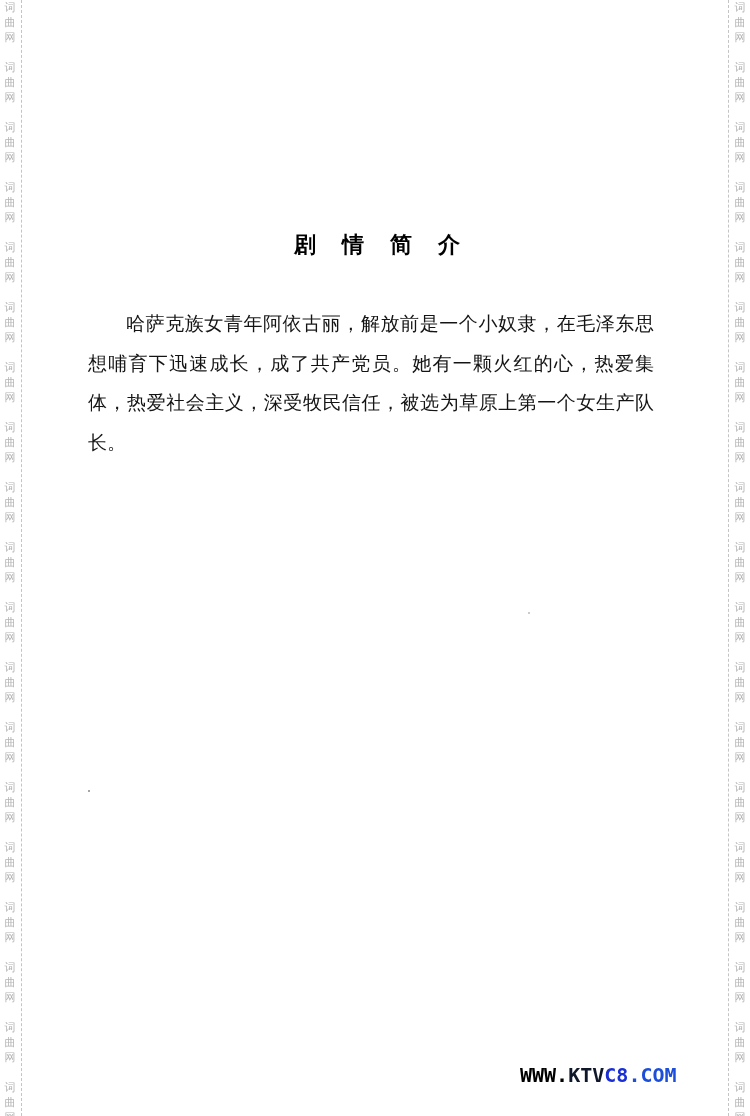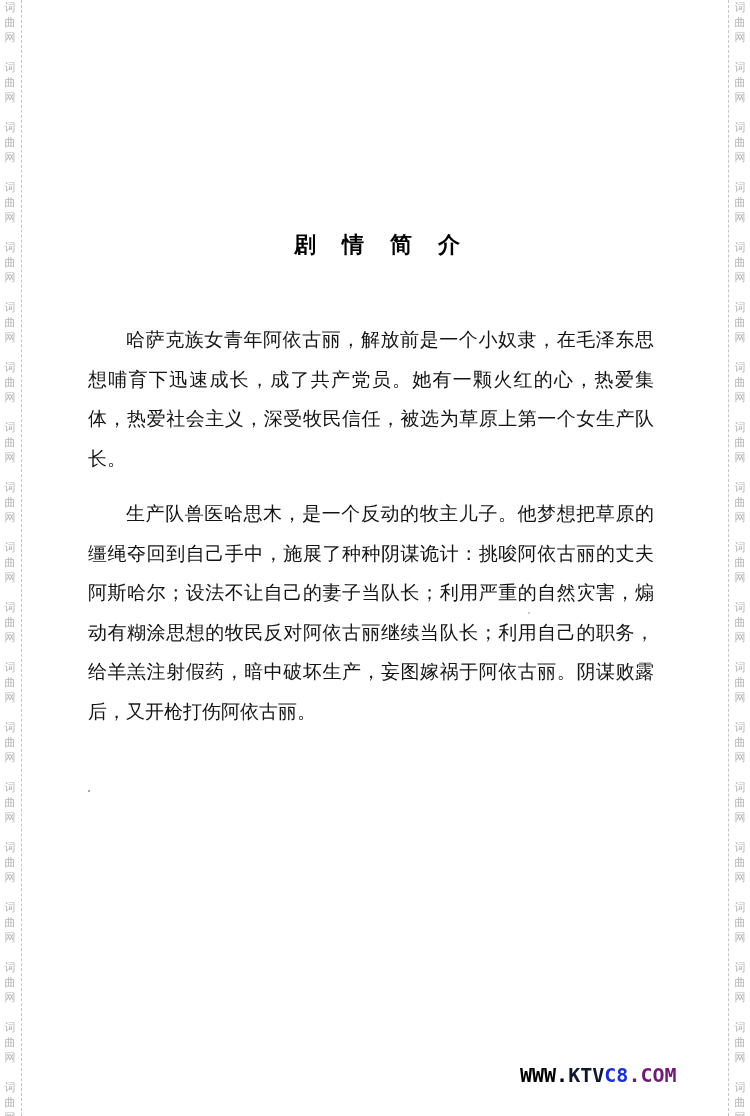--- a/index.html
+++ b/index.html
@@ -14,27 +14,27 @@
   .wm-col.right { left: 733px; }
   .wm-group { position: absolute; left: 0; width: 14px; font-size: 11px;
               line-height: 15px; color: #b4b4b4; text-align: center;
               font-family: "DejaVu Sans", sans-serif; }
   .wm-group span { display: block; }
   .title { position: absolute; top: 230px; left: 0; width: 750px; text-align: center;
            font-family: "DejaVu Sans", sans-serif; font-weight: bold; font-size: 22px;
            letter-spacing: 26px; color: #000; }
   .body-text { position: absolute; top: 304px; left: 88px; width: 566px;
                font-size: 19px; line-height: 39.5px; text-align: justify; color: #141414; }
-  .body-text p { margin: 16px 0 0 0; text-indent: 2em; }
+  .body-text p { margin: 0 0 0 0; text-indent: 2em; }
   .footer-url { position: absolute; left: 520px; top: 1063px; font-family: "DejaVu Sans Mono", monospace;
                 font-size: 20px; font-weight: bold; letter-spacing: 0px; }
   .footer-url .www { color: #000000; }
   .footer-url .k { color: #0f172a; }
   .footer-url .c8 { color: #1a2fd6; }
-  .footer-url .com { color: #701a75; }
+  .footer-url .com { color: #1d4ed8; }
   .dot { position: absolute; width: 2px; height: 2px; background: #888; border-radius: 1px; }
 </style>
 </head>
 <body>
 
 <div class="vline left"></div>
 <div class="vline right"></div>
 
 <div class="wm-col left" id="wm-left">
     <div class="wm-group" style="top: 0px;">
@@ -228,21 +228,20 @@
       <span>词</span>
       <span>曲</span>
       <span>网</span>
     </div>
   </div>
 
 <h1 class="title" style="margin:0;padding-left:15px;">剧情简介</h1>
 
 <div class="body-text">
   <p>哈萨克族女青年阿依古丽，解放前是一个小奴隶，在毛泽东思想哺育下迅速成长，成了共产党员。她有一颗火红的心，热爱集体，热爱社会主义，深受牧民信任，被选为草原上第一个女生产队长。</p>
-  <p>生产队兽医哈思木，是一个反动的牧主儿子。他梦想把草原的缰绳夺回到自己手中，施展了种种阴谋诡计：挑唆阿依古丽的丈夫阿斯哈尔；设法不让自己的妻子当队长；利用严重的自然灾害，煽动有糊涂思想的牧民反对阿依古丽继续当队长；利用自己的职务，给羊羔注射假药，暗中破坏生产，妄图嫁祸于阿依古丽。阴谋败露后，又开枪打伤阿依古丽。</p>
 </div>
 
 <div class="dot" style="left:88px; top:790px;"></div>
 <div class="dot" style="left:528px; top:612px; background:#bbb;"></div>
 
 <div class="footer-url">
   <span class="www">WWW.</span><span class="k">KTV</span><span class="c8">C8</span><span class="com">.COM</span>
 </div>
 
 </body></html>

